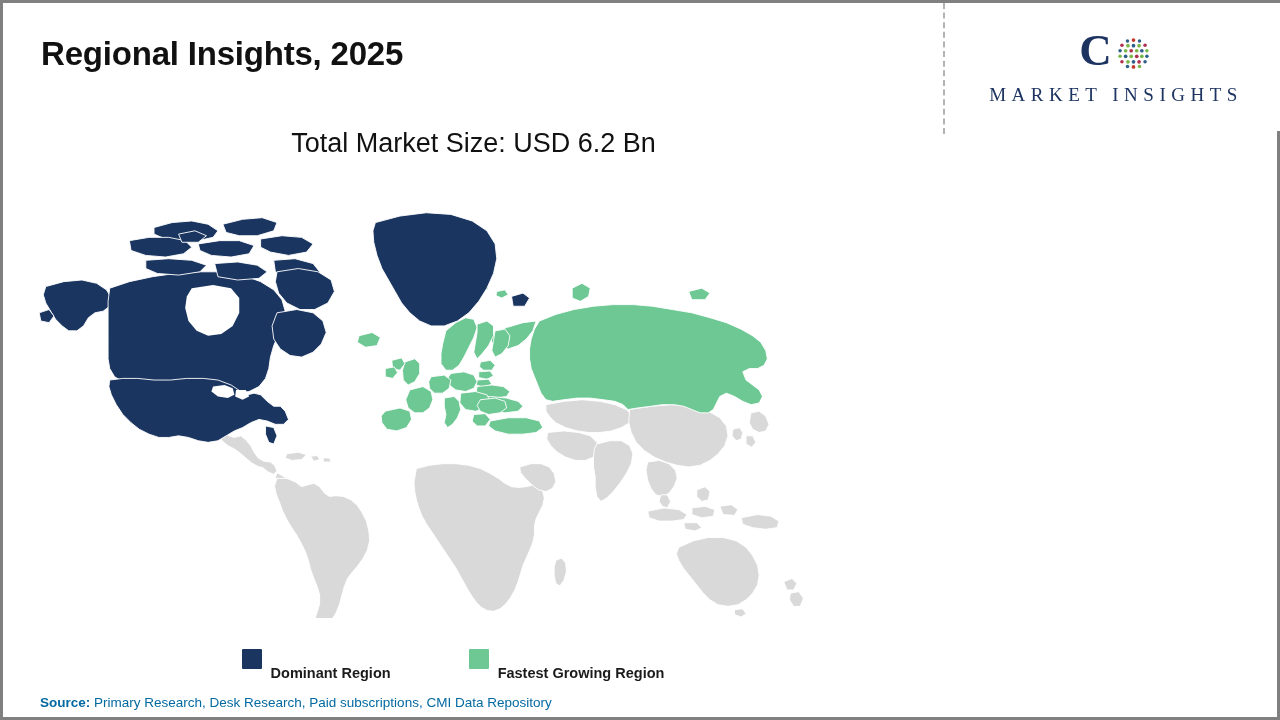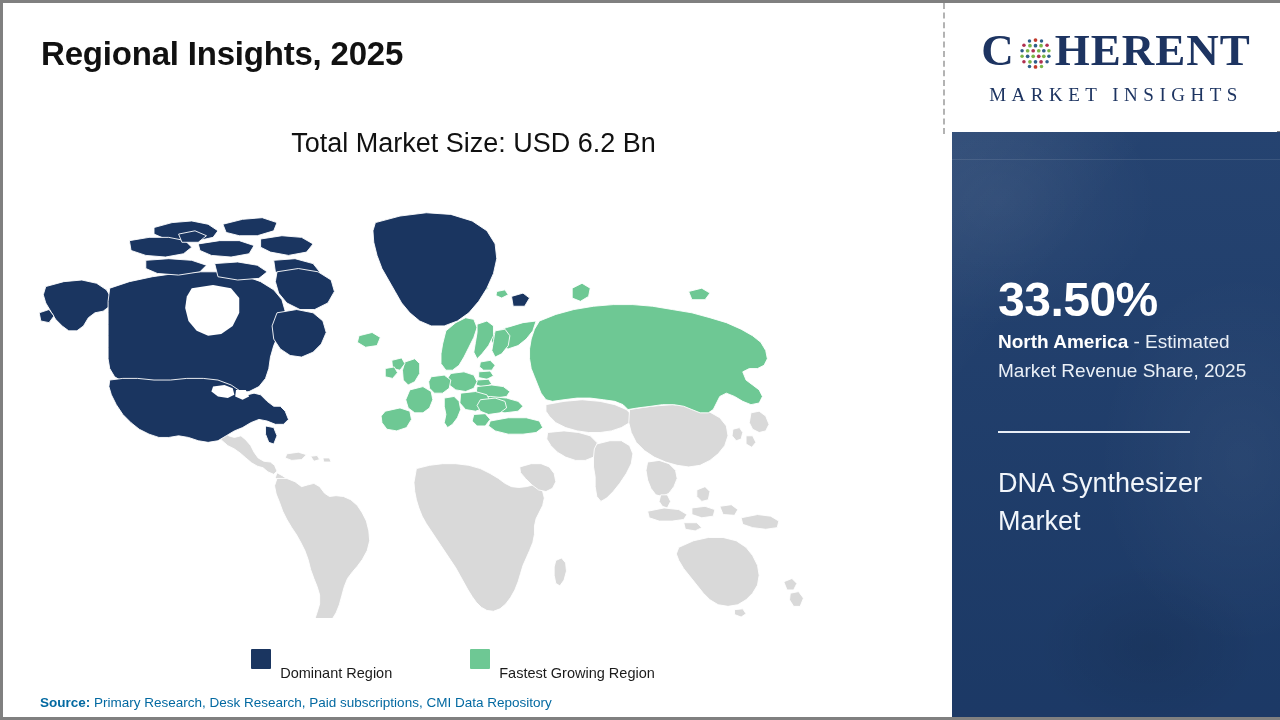--- a/index.html
+++ b/index.html
@@ -42,21 +42,21 @@
   }
   #world-map{width:100%;height:100%;display:block;}
 
   
   #legend{
     position:absolute;left:0;top:634px;width:900px;
     display:flex;justify-content:center;align-items:center;gap:78px;
   }
   .legend-item{display:flex;align-items:center;gap:9px;}
   .legend-swatch{width:20px;height:20px;display:block;border-radius:1px;}
-  .legend-label{font-size:14.5px;font-weight:normal;color:#1b1b1b;white-space:nowrap;margin-top:28px;}
+  .legend-label{font-size:14.5px;font-weight:bold;color:#1b1b1b;white-space:nowrap;margin-top:28px;}
 
   
   #source-line{
     position:absolute;left:37px;top:692px;
     font-size:13.5px;color:#0369a1;white-space:nowrap;
   }
   #source-line .src-bold{font-weight:bold;}
 
   
   #vertical-dashed{
@@ -329,33 +329,18 @@
             <circle cx="14" cy="29" r="2.0" fill="#7ab648"></circle>
             <circle cx="20" cy="29" r="2.0" fill="#2e5f8a"></circle>
             <circle cx="26" cy="29" r="2.0" fill="#b03050"></circle>
             <circle cx="32.5" cy="29" r="1.9" fill="#2e5f8a"></circle>
             <circle cx="13.5" cy="34" r="1.9" fill="#2e5f8a"></circle>
             <circle cx="20" cy="34.5" r="2.0" fill="#c0392b"></circle>
             <circle cx="26.5" cy="34" r="1.9" fill="#7ab648"></circle>
           </g>
         </svg>
       </span>
-      <span>HERENT</span>
     </div>
     <div id="logo-sub">MARKET INSIGHTS</div>
   </div>
 
-  <div id="info-panel">
-    <div class="texture"></div>
-    <div class="hline-faint"></div>
-
-    <div id="stat-pct">33.50%</div>
-
-    <div id="stat-desc">
-      <span class="sd-bold">North America</span><span> - Estimated Market Revenue Share, 2025</span>
-    </div>
-
-    <div id="panel-divider"></div>
-
-    <div id="market-name">DNA Synthesizer Market</div>
-  </div>
 
 </div>
 
 </body></html>

